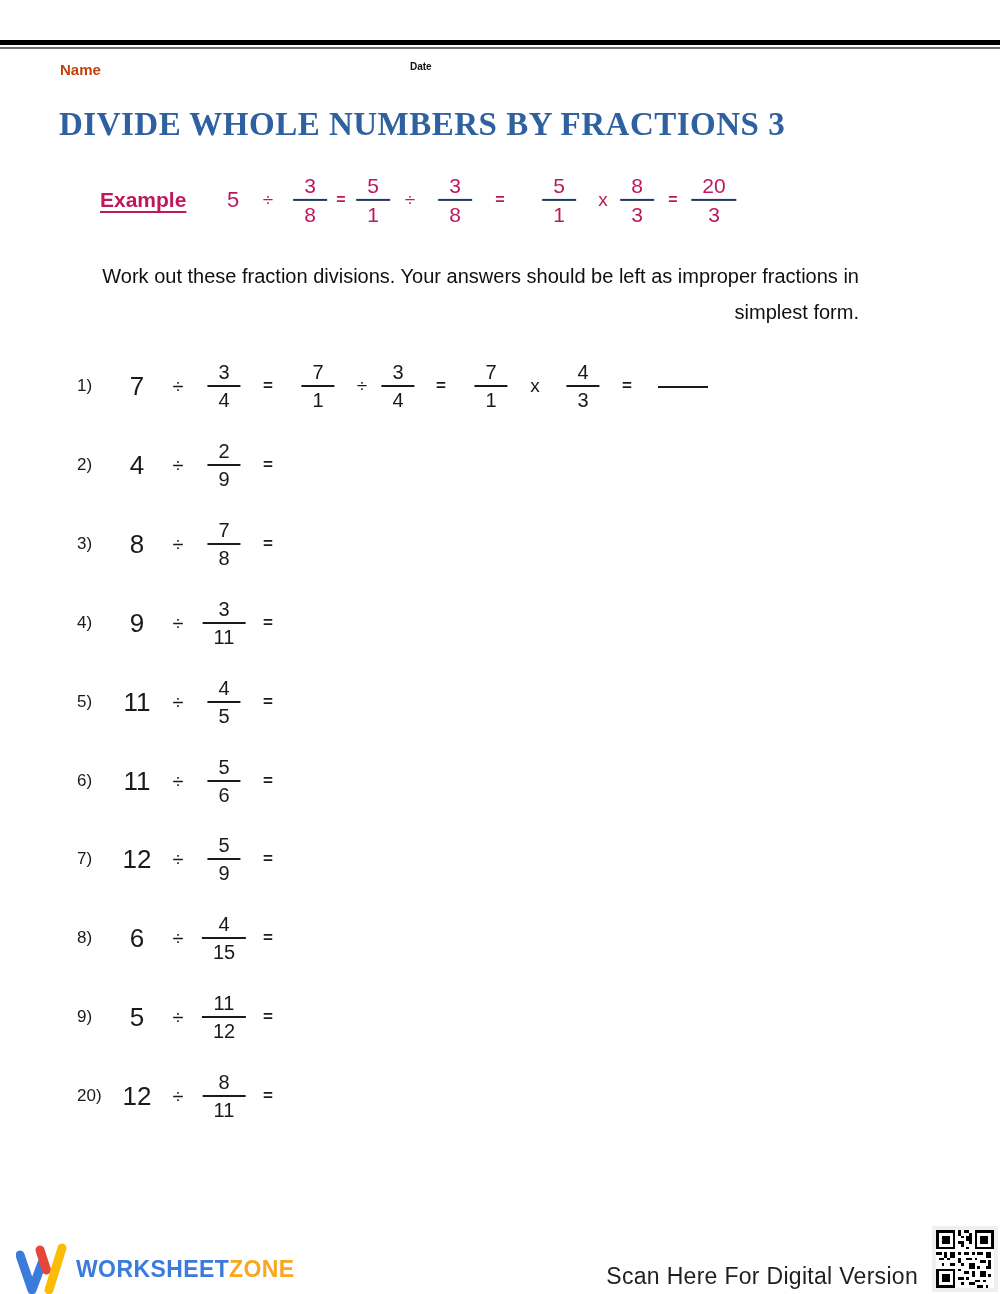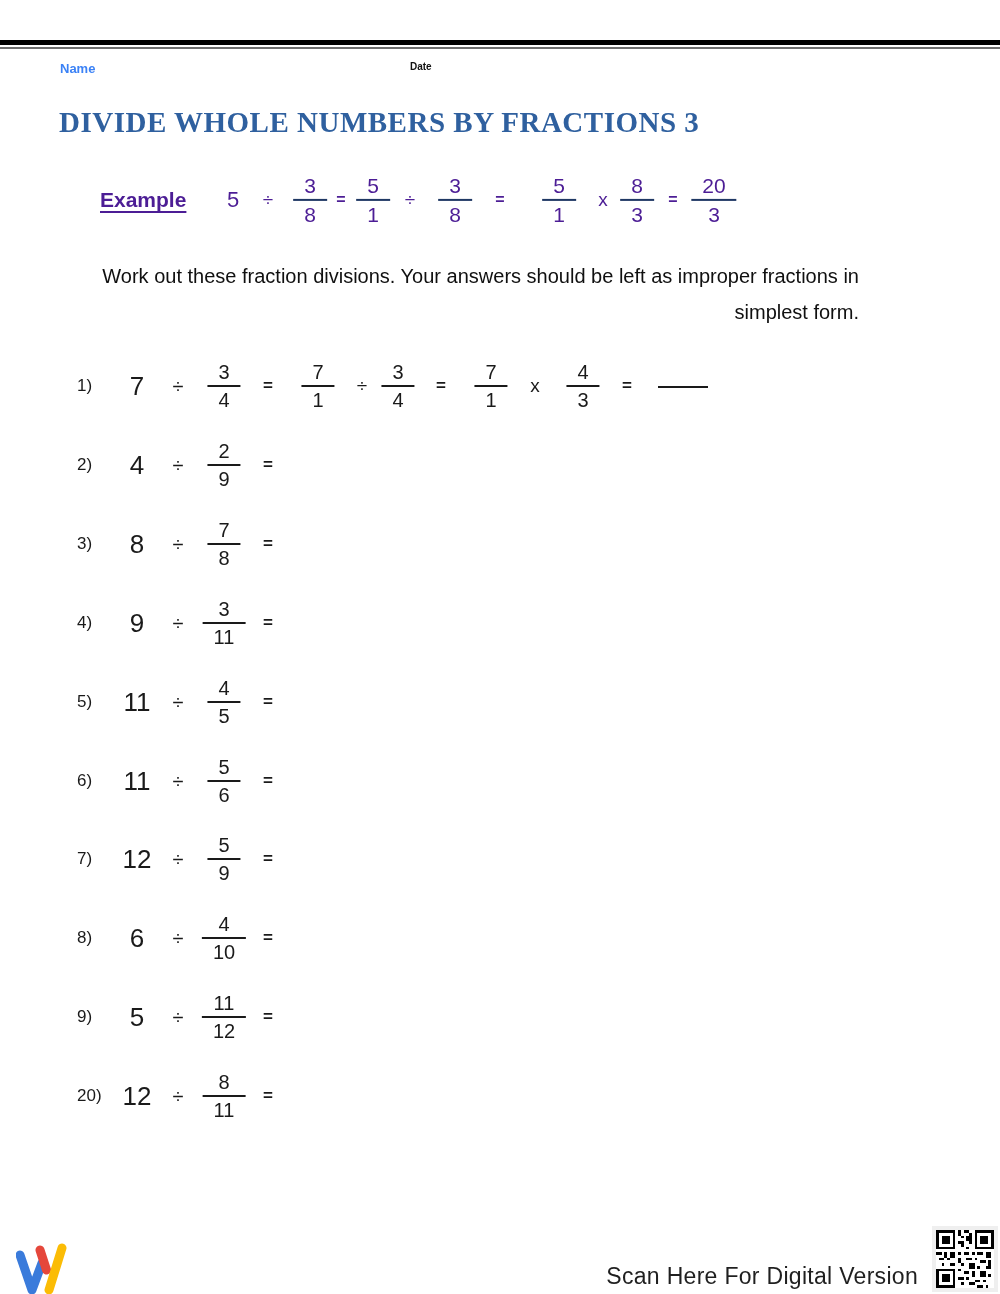--- a/index.html
+++ b/index.html
@@ -5,41 +5,41 @@
   html,body { margin:0; padding:0; }
   body {
     width:1000px; height:1294px; position:relative;
     background:#ffffff; overflow:hidden;
     font-family:"Liberation Sans", sans-serif;
     color:#1a1a1a;
   }
   .rule-thick { position:absolute; left:0; top:40px; width:1000px; height:5px; background:#000; }
   .rule-thin  { position:absolute; left:0; top:47px; width:1000px; height:2px; background:#6e6e6e; }
 
-  .name-label { position:absolute; left:60px; top:61px; font-size:13px; font-weight:600; color:#3b82f6;text-align:right; }
+  .name-label { position:absolute; left:60px; top:61px; font-size:15px; font-weight:600; color:#c2410c;text-align:right; }
   .date-label { position:absolute; left:410px; top:61px; font-size:10px; font-weight:600; color:#111; }
 
   .page-title {
     position:absolute; left:59px; top:106px;
     font-family:"Liberation Serif", serif;
-    font-size:29px; font-weight:600; letter-spacing:0.5px;
+    font-size:33px; font-weight:600; letter-spacing:0.5px;
     color:#2f609f;
   }
 
   
   .frac { text-align:center; font-size:20px; line-height:1.1; display:inline-block; }
   .frac .fr-num, .frac .fr-den { display:block; padding:0 11px; }
   .frac .fr-bar { display:block; height:2px; background:#1a1a1a; margin:2px 0; }
 
   
   .abs { position:absolute; top:50%; transform:translate(-50%,-50%); }
   .abs-l { position:absolute; top:50%; transform:translateY(-50%); }
 
   
-  .example-row { position:absolute; left:0; top:167px; width:1000px; height:66px; color:#4c1d95; }
+  .example-row { position:absolute; left:0; top:167px; width:1000px; height:66px; color:#be185d; }
   .example-row .frac .fr-bar { background:#1f3864; }
   .example-label {
     font-size:21px; font-weight:600; text-decoration:underline;
     text-underline-offset:4px;
   }
   .ex-whole { font-size:22px; }
   .ex-sign  { font-size:19px; }
   .ex-eq    { font-size:16px; font-weight:600; }
   .example-row .frac { font-size:21px; }
 
@@ -239,21 +239,21 @@
   <span class="abs peq">=</span>
 </div>
 
 <div class="prow" style="top:906px">
   <span class="abs-l plabel">8)</span>
   <span class="abs pwhole">6</span>
   <span class="abs pdiv">÷</span>
   <span class="abs frac pfrac">
     <span class="fr-num">4</span>
     <span class="fr-bar"></span>
-    <span class="fr-den">10</span>
+    <span class="fr-den">15</span>
   </span>
   <span class="abs peq">=</span>
 </div>
 
 <div class="prow" style="top:985px">
   <span class="abs-l plabel">9)</span>
   <span class="abs pwhole">5</span>
   <span class="abs pdiv">÷</span>
   <span class="abs frac pfrac">
     <span class="fr-num">11</span>
@@ -274,20 +274,21 @@
   </span>
   <span class="abs peq">=</span>
 </div>
 
 <div class="footer-logo">
   <svg class="logo-mark" viewBox="0 0 52 52">
     <path d="M4 12 L16 47 L26 20" fill="none" stroke="#3a7bdb" stroke-width="9" stroke-linecap="round" stroke-linejoin="round"></path>
     <path d="M24 7 L30.5 27" fill="none" stroke="#e5473b" stroke-width="9" stroke-linecap="round"></path>
     <path d="M46 5 L33 47" fill="none" stroke="#fbbc05" stroke-width="9" stroke-linecap="round"></path>
   </svg>
+  <span class="brand"><span class="b-worksheet">WORKSHEET</span><span class="b-zone">ZONE</span></span>
 </div>
 
 <div class="scan-text">Scan Here For Digital Version</div>
 
 <div class="qr-box">
   <svg viewBox="0 0 21 21" shape-rendering="crispEdges">
     <rect x="0" y="0" width="21" height="21" fill="#ffffff"></rect>
     <g fill="#000000">
       <rect x="0" y="0" width="7" height="7"></rect>
         <rect x="1" y="1" width="5" height="5" fill="#fff"></rect>

